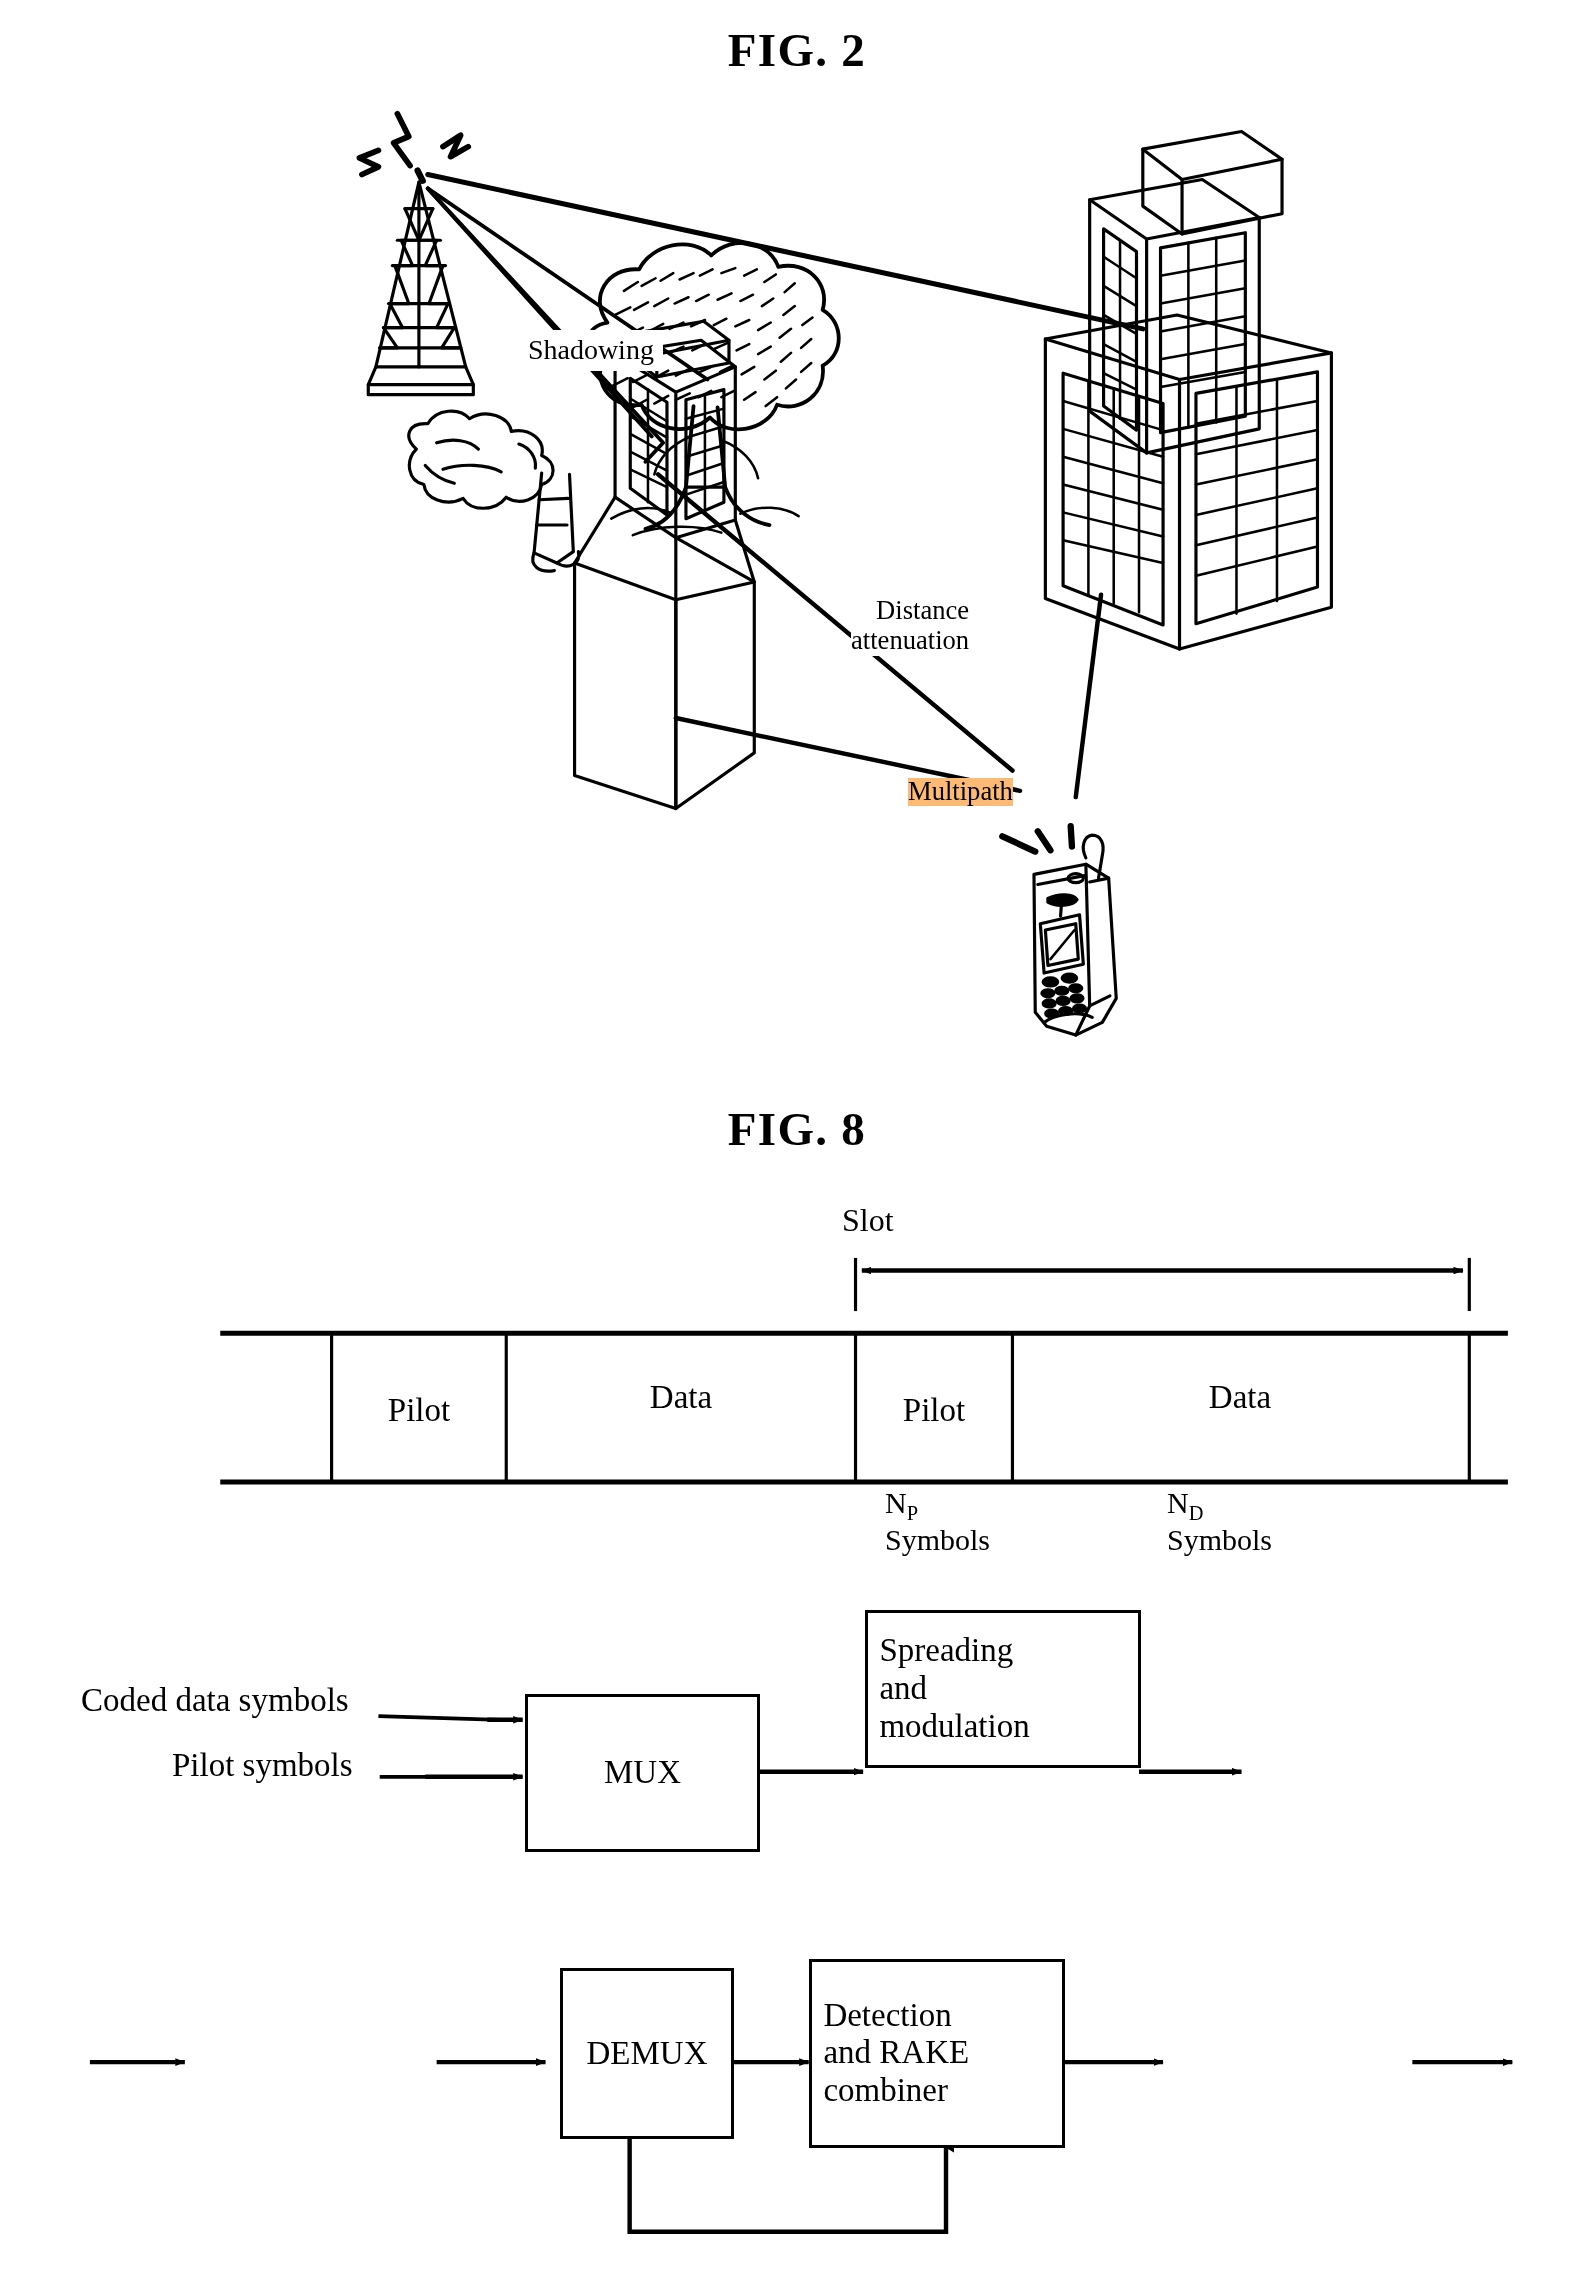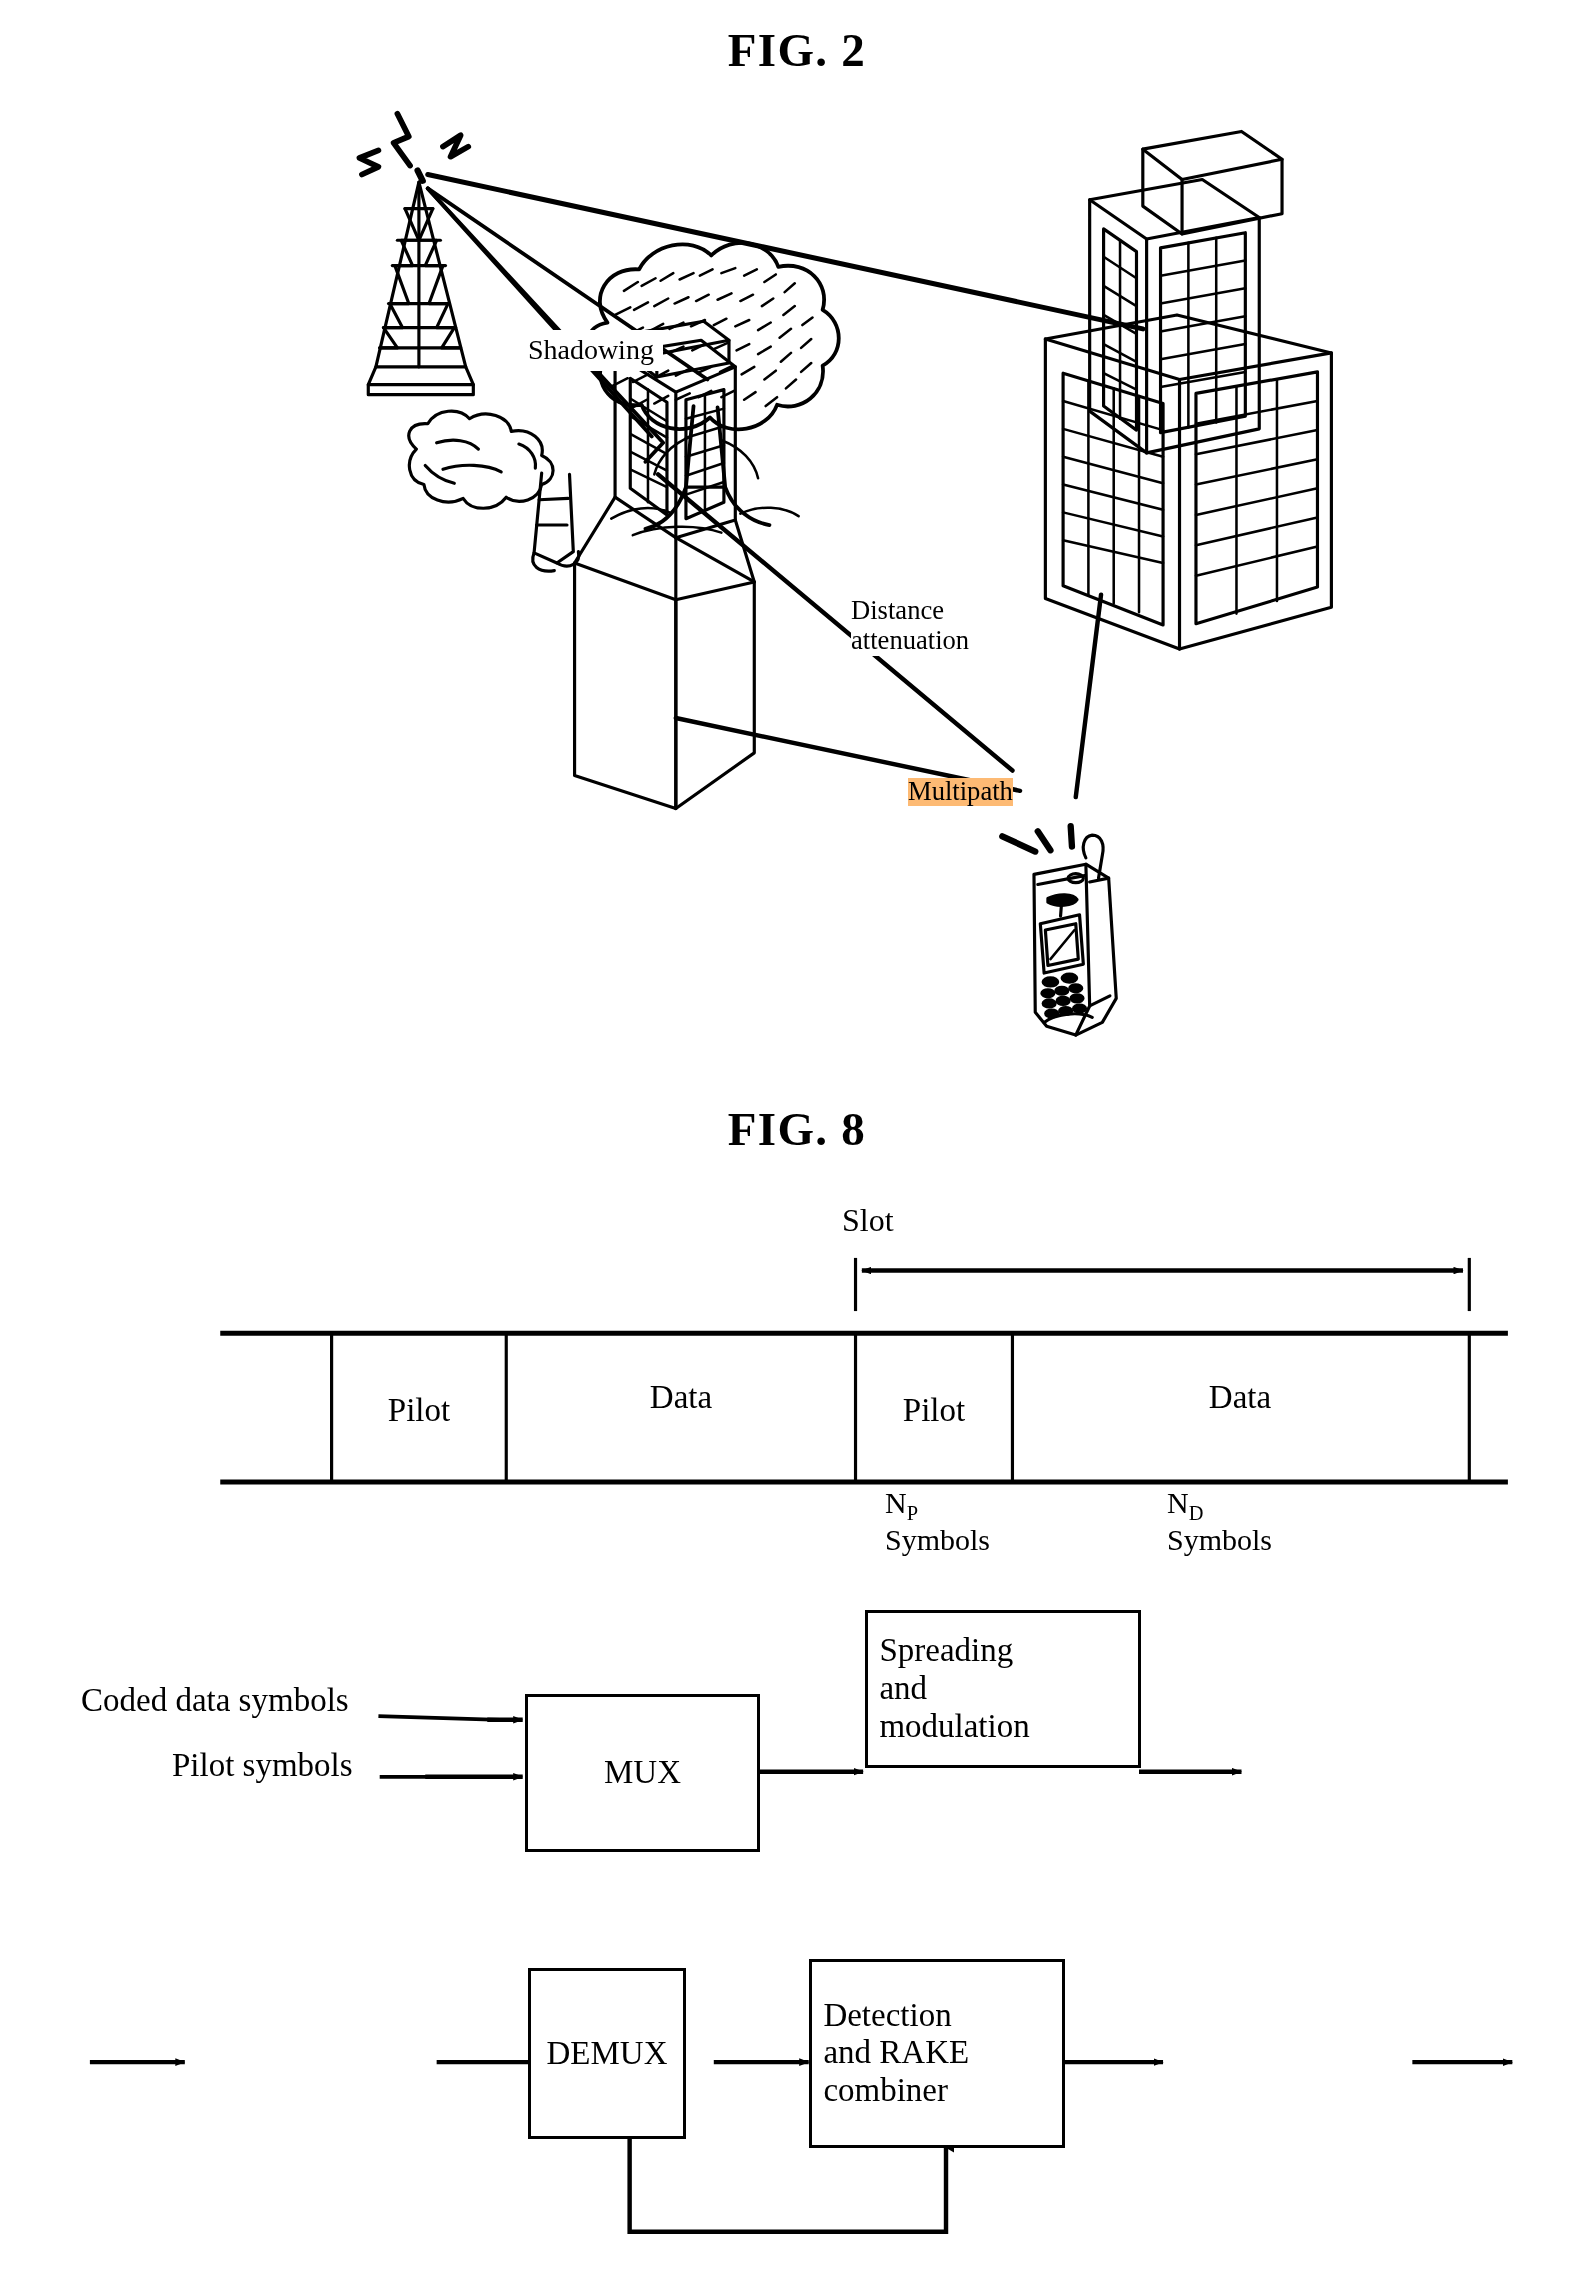--- a/index.html
+++ b/index.html
@@ -33,20 +33,21 @@
   #fig2-title { left: 0; top: 23px; width: 1594px; font-size: 47px; }
   #fig3-title { left: 0; top: 1102px; width: 1594px; font-size: 47px; }
 
   
   .abs { position: absolute; }
   .lbl {
     position: absolute;
     font-family: "Liberation Serif", serif;
     white-space: nowrap;
     line-height: 1.05;
+    text-align: right;
   }
   .box {
     position: absolute;
     border: 3.2px solid #000;
     background: #fff;
     box-sizing: border-box;
   }
   .box-text {
     position: absolute;
     left: 11.4px; right: 6.3px;
@@ -456,21 +457,21 @@
     <div class="box-text center">MUX</div>
   </div>
 
   <div class="box" style="left:865px; top:1610px; width:276px; height:158px;">
     <div class="box-text">Spreading
 and
 modulation</div>
   </div>
 
 
-  <div class="box" style="left:528px; top:1968px; width:158px; height:171px;">
+  <div class="box" style="left:560px; top:1968px; width:174px; height:171px;">
     <div class="box-text center">DEMUX</div>
   </div>
 
   <div class="box" style="left:809px; top:1959px; width:256px; height:189px;">
     <div class="box-text">Detection
 and RAKE
 combiner</div>
   </div>
 
 

